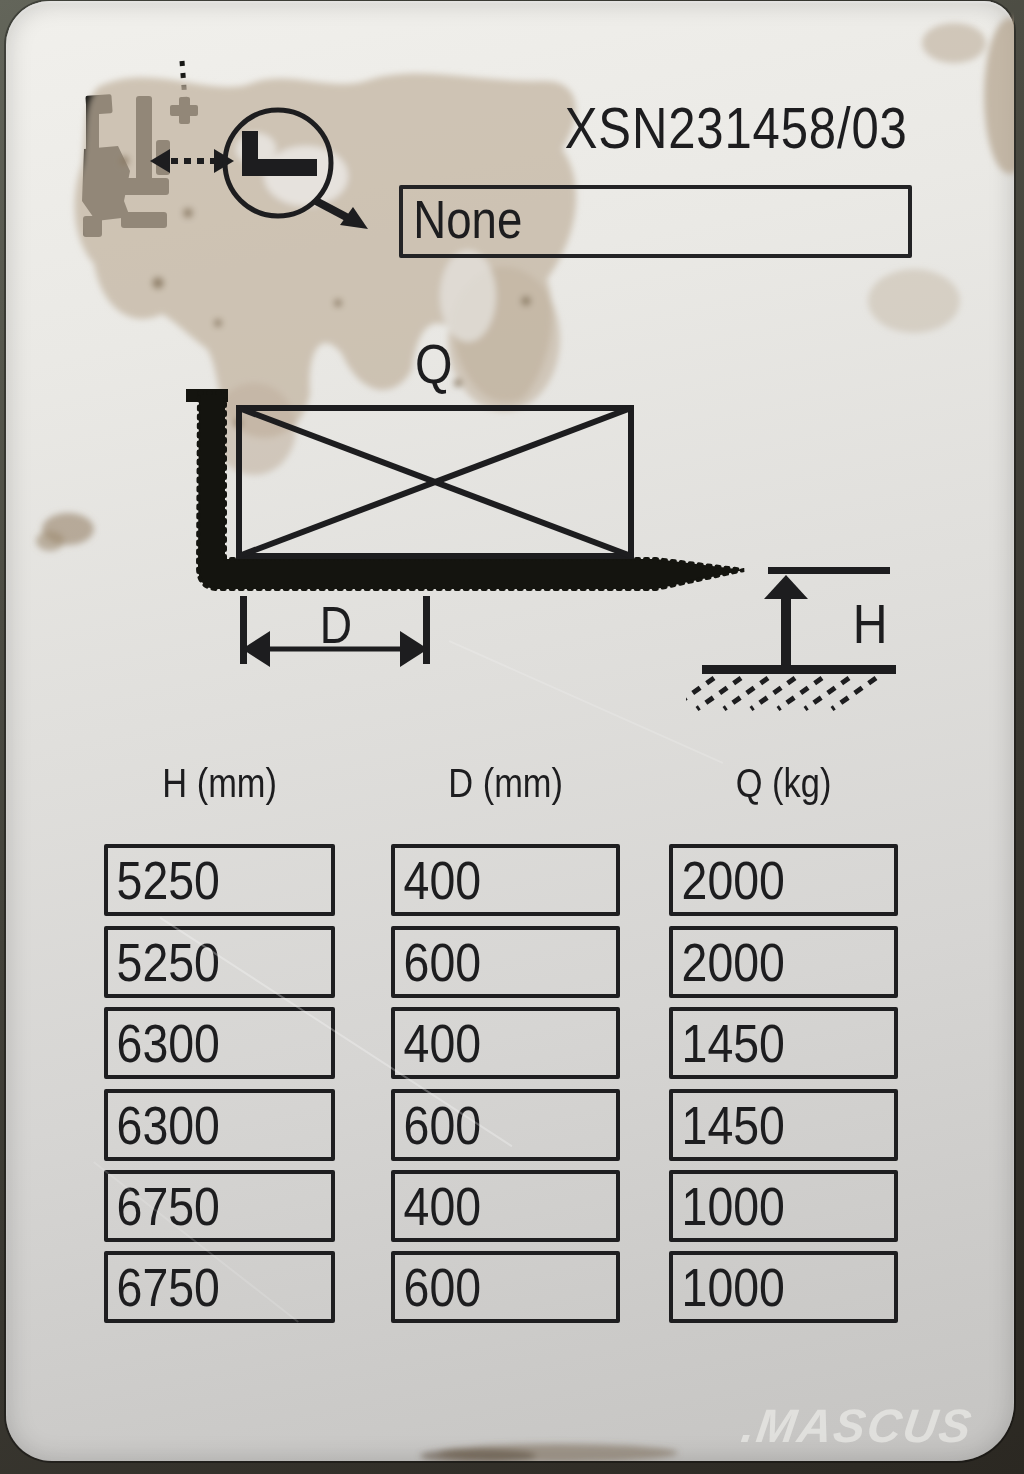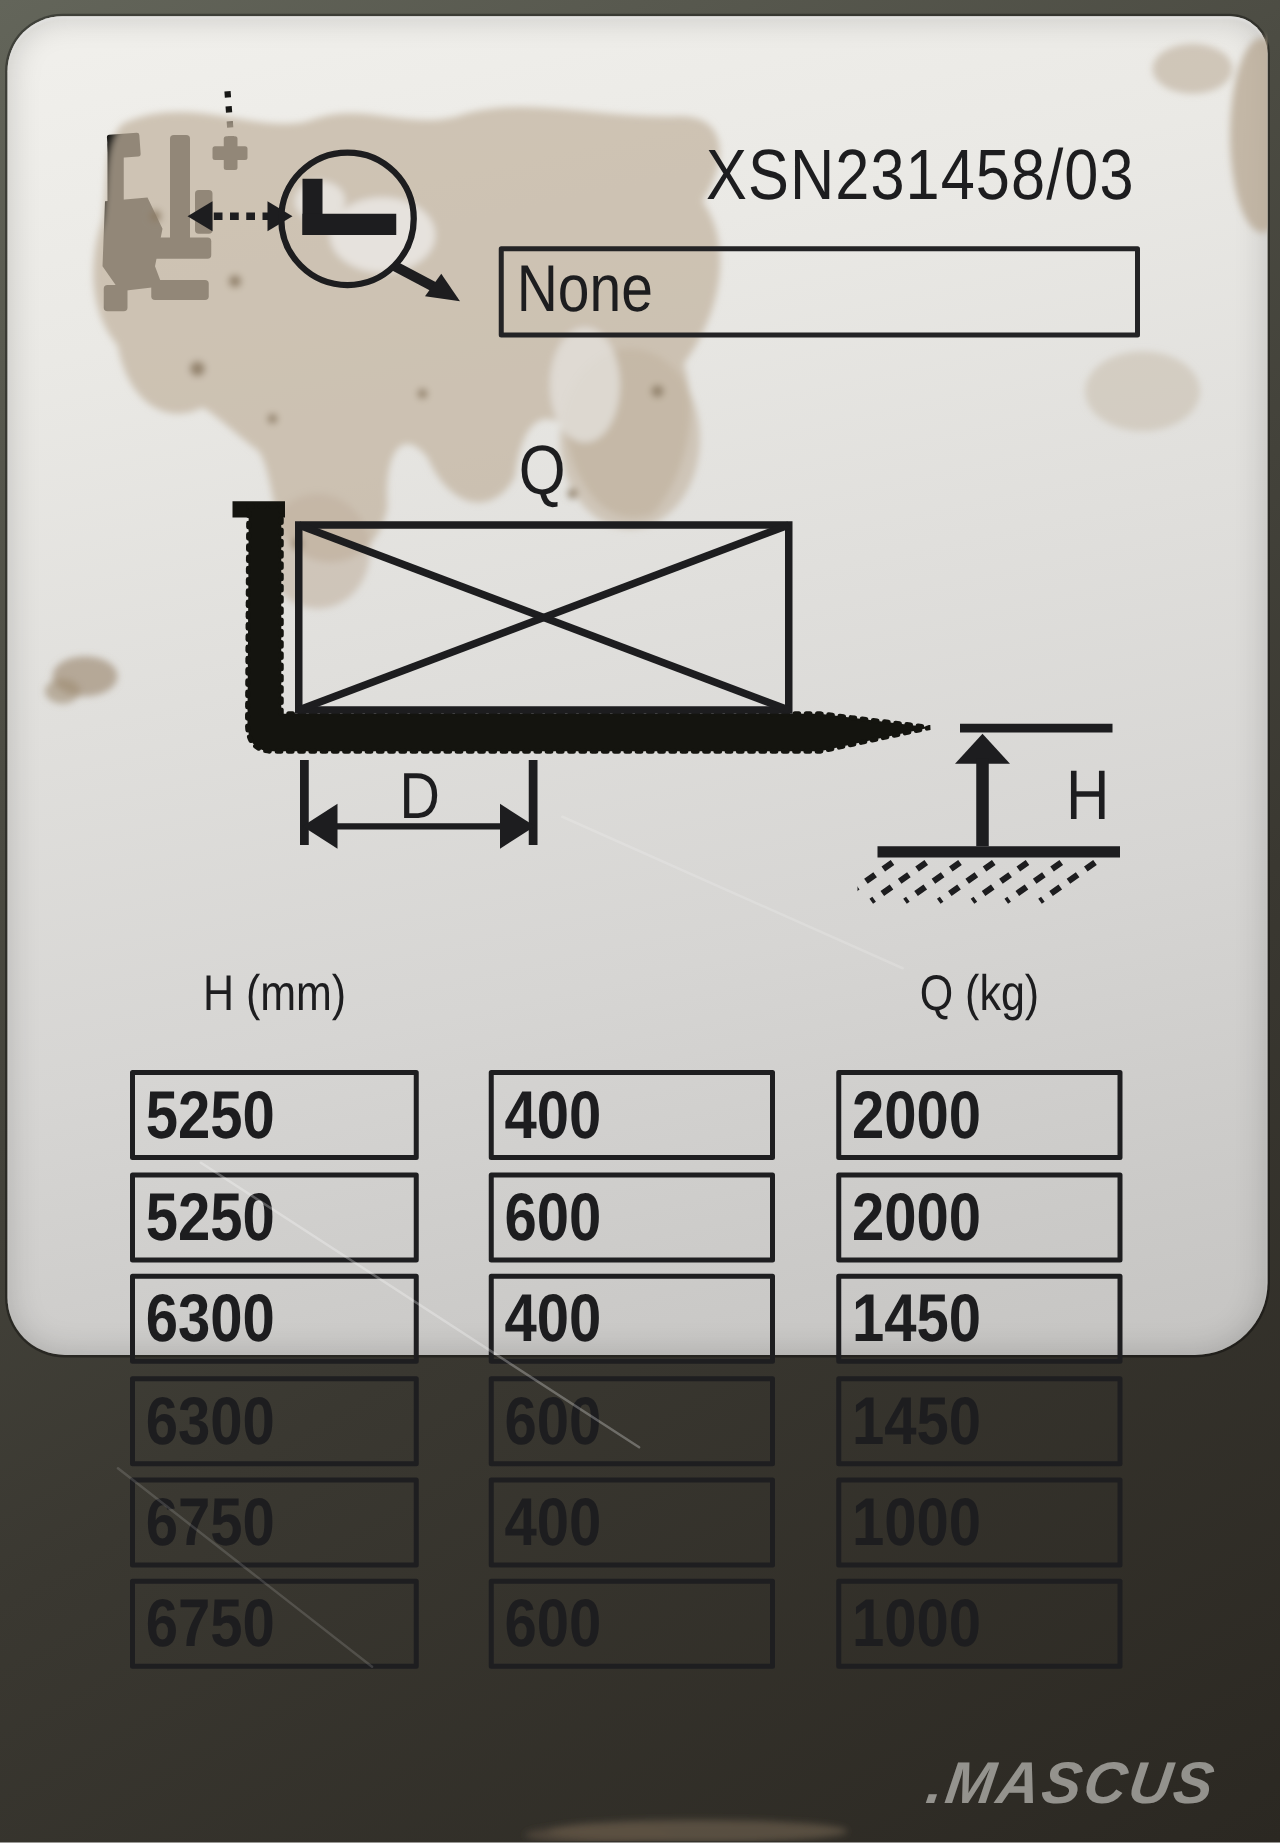--- a/index.html
+++ b/index.html
@@ -3,21 +3,21 @@
 <meta charset="utf-8">
 <style>
   html,body{margin:0;padding:0;}
   body{
     width:1024px;height:1474px;overflow:hidden;position:relative;
     background:linear-gradient(150deg,#63655a 0%,#4c4c43 30%,#3a3831 62%,#2b2822 100%);
     font-family:"Liberation Sans","DejaVu Sans",sans-serif;
   }
   
   .plate{
-    position:absolute;left:6px;top:13px;width:1008px;height:1071px;
+    position:absolute;left:6px;top:1px;width:1008px;height:1460px;
     border-radius:44px 30px 58px 46px;
     background:linear-gradient(168deg,#f1f0ec 0%,#eae9e5 22%,#e0dfdc 45%,#d6d5d3 68%,#cbcac8 88%,#c5c4c2 100%);
     box-shadow:inset 0 0 26px rgba(0,0,0,.18), inset 0 2px 2px rgba(255,255,255,.6), 0 0 0 2px rgba(0,0,0,.35);
   }
   .glare{position:absolute;background:rgba(255,255,255,.28);height:2px;border-radius:2px;pointer-events:none;}
   
   .pt{color:#1d1d1f;white-space:nowrap;}
   .sx{display:inline-block;transform:scaleX(.86);transform-origin:left center;}
   .sxc{display:inline-block;transform:scaleX(.86);transform-origin:center center;}
   .serial{position:absolute;left:480px;top:94px;width:422px;text-align:right;font-size:57px;letter-spacing:1px;}
@@ -26,21 +26,21 @@
     position:absolute;left:393px;top:184px;width:513px;height:73px;
     border:4px solid #232325;border-radius:2px;box-sizing:border-box;
     display:flex;
   }
   .nonebox span{font-size:53px;padding-left:12px;}
   .biglabel{position:absolute;text-align:center;font-size:56px;}
   
   .hdr{position:absolute;top:756px;height:52px;display:flex;align-items:center;justify-content:center;font-size:40px;}
   .cellbox{
     position:absolute;height:72px;border:4px solid #1e1e20;border-radius:2px;
-    box-sizing:border-box;display:flex;align-items:center;font-weight:bold;
+    box-sizing:border-box;display:flex;align-items:center;
   }
   .cellbox span{font-size:54px;padding-left:10px;}
   .col-h{left:98px;width:231px;}
   .col-d{left:385px;width:229px;}
   .col-q{left:663px;width:229px;text-align:center;}
   .r0{top:843px}.r1{top:925px}.r2{top:1006px}.r3{top:1088px}.r4{top:1169px}.r5{top:1250px}
   
   .lyr{position:absolute;pointer-events:none;}
   
   .watermark{
@@ -167,20 +167,23 @@
   <div class="pt biglabel" style="left:290px;top:594px;width:80px;font-size:52px;">
     <span class="sxc">D</span>
   </div>
   <div class="pt biglabel" style="left:828px;top:590px;width:72px;">
     <span class="sxc">H</span>
   </div>
 
   <div class="pt hdr col-h">
     <span class="sxc">H (mm)</span>
   </div>
+  <div class="pt hdr col-d">
+    <span class="sxc">D (mm)</span>
+  </div>
   <div class="pt hdr col-q">
     <span class="sxc">Q (kg)</span>
   </div>
 
   <div>
     <div class="pt cellbox col-h r0">
         <span class="sx">5250</span>
       </div>
     <div class="pt cellbox col-d r0">
         <span class="sx">400</span>

